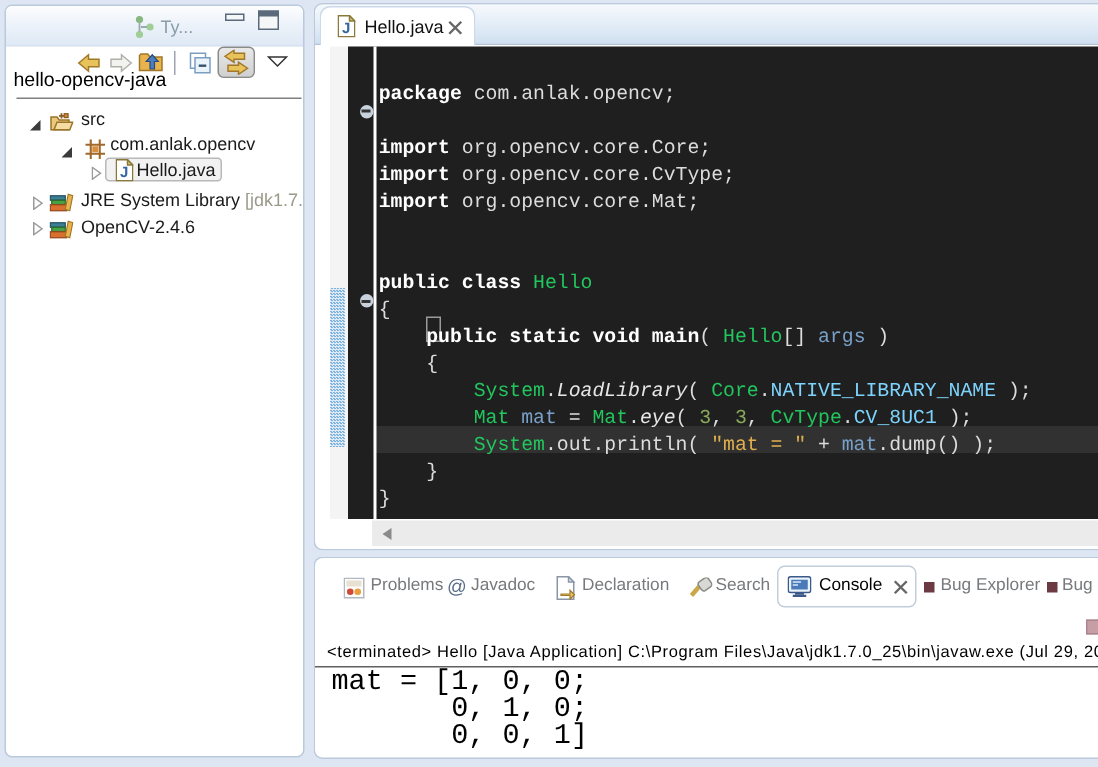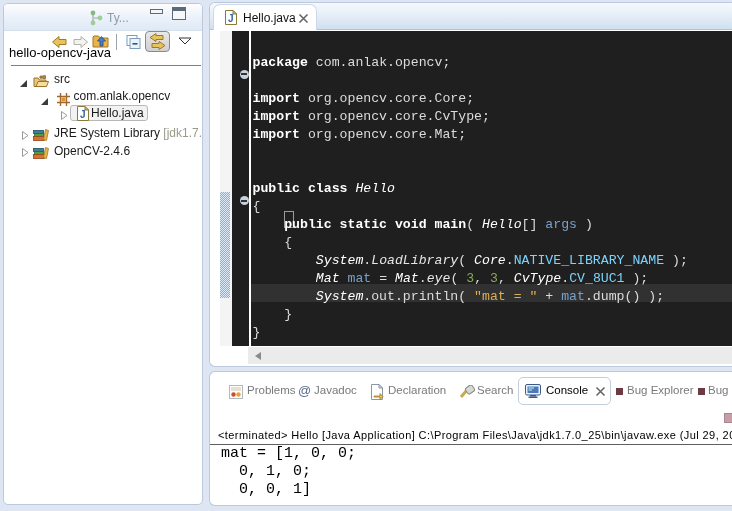--- a/index.html
+++ b/index.html
@@ -34,43 +34,43 @@
 #etab .txt { position:absolute; left:29px; top:6px; font-size:12px; color:#111; }
 #erange { left:10px; top:28px; width:12px; height:315px; background:#f4f4f4; }
 #ehatch { left:0px; top:161px; width:10px; height:106px;
   background:repeating-conic-gradient(#7fb2dc 0% 25%,#dcebf7 0% 50%); background-size:2px 2px; }
 #edark { left:22px; top:28px; width:501px; height:315px; background:#1f1f1f; }
 #curline { left:17px; top:253px; width:484px; height:18px; background:#313131; }
 #egutline { left:17px; top:0; width:1.5px; height:317px; background:#fff; }
 #code { left:20.5px; top:1px; font-family:"Liberation Mono",monospace;
   font-size:13.2px; line-height:18px; color:#dcdcdc; white-space:pre;margin-top:22px; }
 #code b { font-weight:bold; color:#fff; }
-.cls { color:#ffffff;font-style:italic; }
+.cls { color:#22c55e; }
 .var { color:#79a0c8; }
 .str { color:#dfae4f; }
 .num { color:#88a85c; }
 .cst { color:#7dd3fc; }
 .mth { font-style:italic; color:#e6e6e6; }
 #brbox { left:52px; top:179.5px; width:9.5px; height:17.5px; border:1px solid #9a9a9a; }
 .fold { position:absolute; width:9px; height:9px; border-radius:50%;
   background:#c7d2dd; }
 .fold:after { content:""; position:absolute; left:1.5px; top:3.5px; width:6px; height:2px; background:#333; }
 #escroll { left:38px; top:344px; width:485px; height:17px; background:#ebebeb; }
 #escroll .arr { position:absolute; left:7px; top:5px; width:0; height:0;
   border:4px solid transparent; border-right:6px solid #8a8a8a; border-left:none; }
 
 #cpanel { left:209px; top:371px; width:523px; height:135px; background:#fff;
   border:1px solid #bac9dc; border-right:none; border-radius:6px 0 0 6px; overflow:hidden; }
 .ctab { position:absolute; top:12px; font-size:11.5px; color:#77797c; white-space:nowrap; }
 #ctabsel { left:308px; top:5px; width:93px; height:28px; background:#fff;
   border:1px solid #c2cedb; border-radius:5px; }
 #cterm { left:8px; top:57px; width:525px; font-size:11px; letter-spacing:0.42px; color:#000; white-space:nowrap; }
 #cline { left:0px; top:72px; width:523px; height:1px; background:#606060; }
-#cout { left:11px; top:73px; font-family:"Liberation Mono",monospace; font-size:15px;
-  line-height:18px; color:#000; white-space:pre; }
+#cout { left:11px; top:73px; font-family:"Liberation Mono",monospace; font-size:19px;
+  line-height:18px; color:#000; white-space:pre;text-align:right; }
 #cicon { left:514px; top:41px; width:9px; height:10px; background:#c69ea6; border:1px solid #ab868e; }
 </style>
 </head>
 <body>
 
 <div id="lpanel" class="abs">
   <div id="lhead" class="abs">
     <div id="ltab2">
       <svg class="abs" style="left:85px;top:6px" width="16" height="16">
         <circle cx="4" cy="3" r="2.4" fill="#88b87f"></circle>

